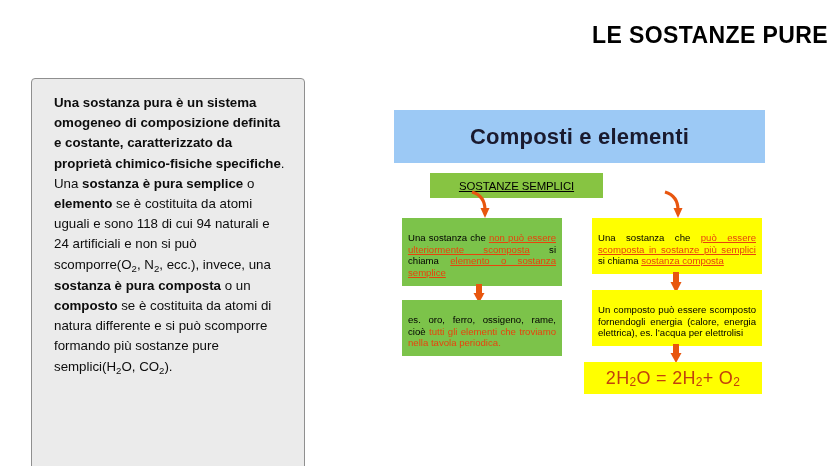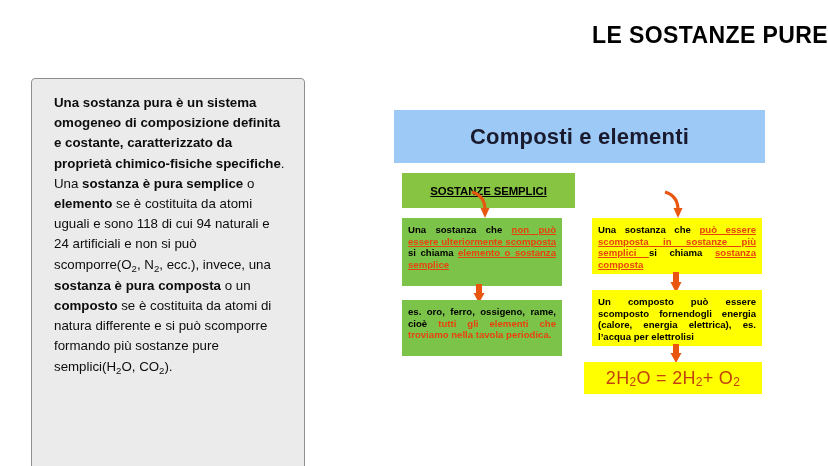--- a/index.html
+++ b/index.html
@@ -81,51 +81,52 @@
   }
   #diagram-banner-label {
     font-size: 22px;
     color: #1a1a2e;
     font-weight: bold;
     letter-spacing: 0.2px;
   }
 
   .col-header {
     position: absolute;
-    height: 35px;
+    height: 25px;
     display: flex;
     align-items: center;
     justify-content: center;
     font-size: 11.4px;
-    font-weight: bold;
+    font-weight: normal;
     letter-spacing: -0.1px;
     text-decoration: underline;
     color: #000;
+    margin-left: 28px;
   }
   #header-semplici {
     left: 8px;
     top: 63px;
     width: 173px;
     background: #87c442;
   }
   #header-composte {
     left: 198px;
     top: 63px;
     width: 173px;
     background: #ffff00;
   }
 
   .info-box {
     position: absolute;
     box-sizing: border-box;
     font-size: 9.6px;
     line-height: 11.6px;
-    font-weight: bold;
+    font-weight: normal;
     text-align: justify;
-    padding: 6px 6px 5px 6px;
+    padding: 14px 6px 5px 6px;
   }
   .info-box .hl {
     color: #e8430d;
     text-decoration: underline;
   }
   .info-box .hl-nu {
     color: #e8430d;
   }
   .green { background: #7cc34a; }
   .yellow { background: #ffff00; }

